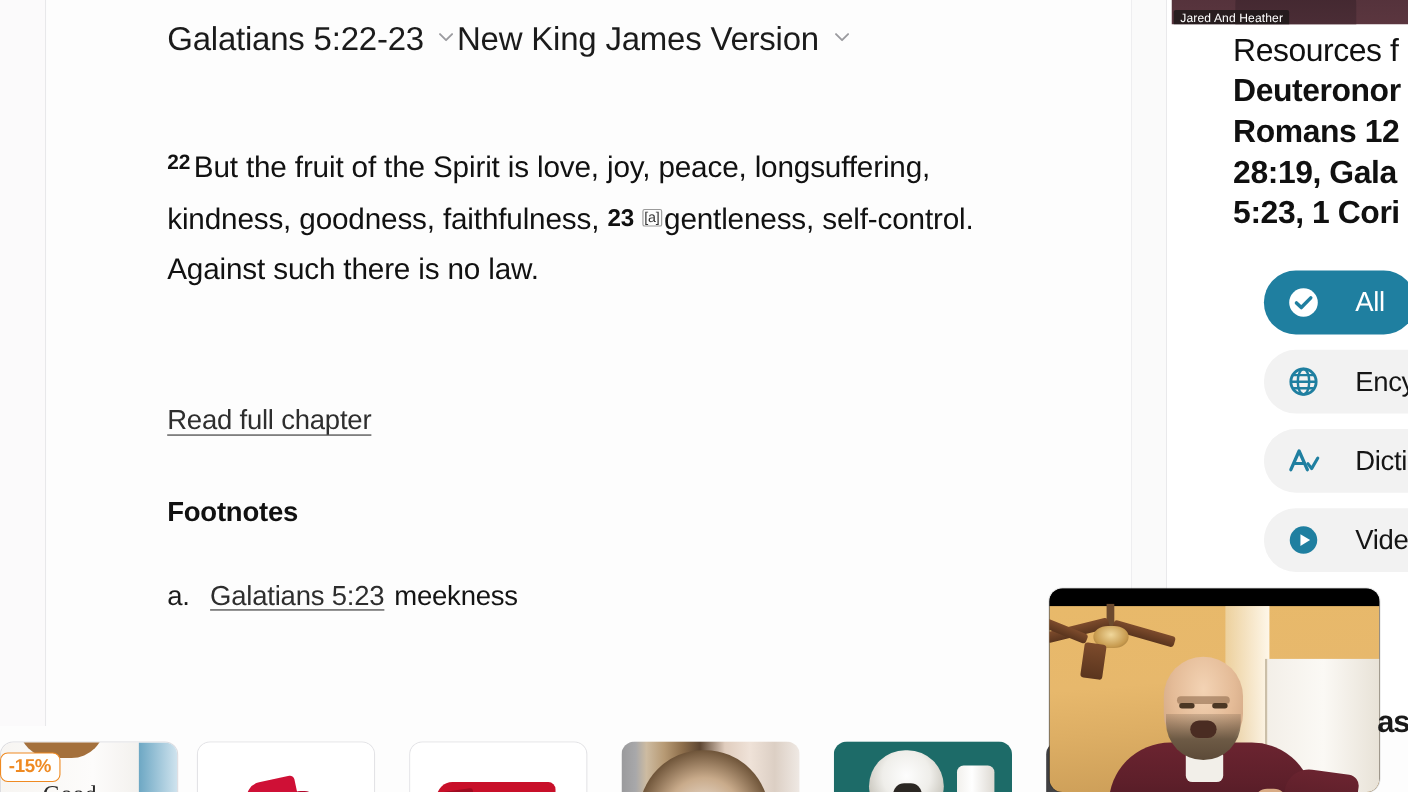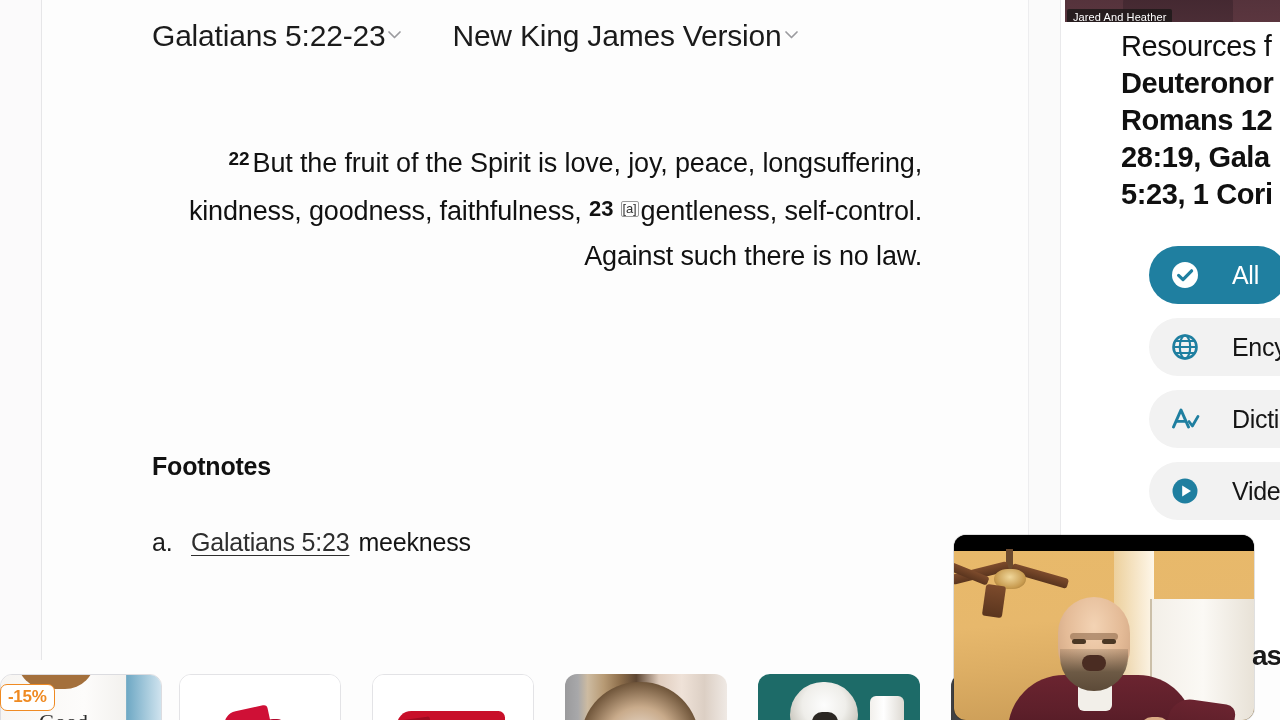--- a/index.html
+++ b/index.html
@@ -32,34 +32,34 @@
   
   .main-col {
     position:absolute; left:42px; top:0; width:986px; height:660px;
     background:#fdfdfd;
   }
 
   .ref-bar {
     position:absolute; left:110px; top:18px;
     display:flex; align-items:center; gap:0px;
   }
-  .ref-item { display:flex; align-items:baseline; gap:0; cursor:pointer; }
-  .ref-item + .ref-item { margin-left:48px; }
+  .ref-item { display:flex; align-items:baseline; gap:11px; cursor:pointer; }
+  .ref-item + .ref-item { }
   .ref-text {
     font-size:30px; color:#1b1b1b; font-weight:400;
     letter-spacing:-0.2px; line-height:1.2;
   }
   .chev {
     display:inline-block; width:19px; height:19px; position:relative; top:-2px;
     flex:0 0 auto;
   }
   .chev svg { display:block; }
 
   .passage {
-    position:absolute; left:110px; top:136px; width:770px;text-align:right;
+    position:absolute; left:110px; top:126px; width:770px;
   }
   .passage p {
     font-size:27px; line-height:45px; color:#111;
     letter-spacing:-0.15px; font-weight:400;
   }
   .vnum {
     font-size:19px; font-weight:700; vertical-align:0.38em;
     letter-spacing:0px; margin-right:3px;
   }
   .vnum.v23 { font-size:22px; vertical-align:0.16em; }
@@ -347,20 +347,21 @@
             <path d="M4 7 L9.5 12.5 L15 7" stroke="#9b9b9f" stroke-width="1.7" stroke-linecap="round" stroke-linejoin="round"></path>
           </svg>
         </span>
       </div>
     </div>
 
     <div class="passage">
       <p><span class="vnum">22</span><span>But the fruit of the Spirit is love, joy, peace, longsuffering, kindness, goodness, faithfulness,</span> <span class="vnum v23">23</span><a class="fn-marker" href="#">[a]</a><span>gentleness, self-control. Against such there is no law.</span></p>
     </div>
 
+    <a class="read-full" href="#">Read full chapter</a>
 
     <div class="fn-head">Footnotes</div>
 
     <div class="fn-list">
       <span class="fn-letter">a.</span>
       <a class="fn-ref" href="#">Galatians 5:23</a>
       <span class="fn-gloss">meekness</span>
     </div>
   </div>
 

